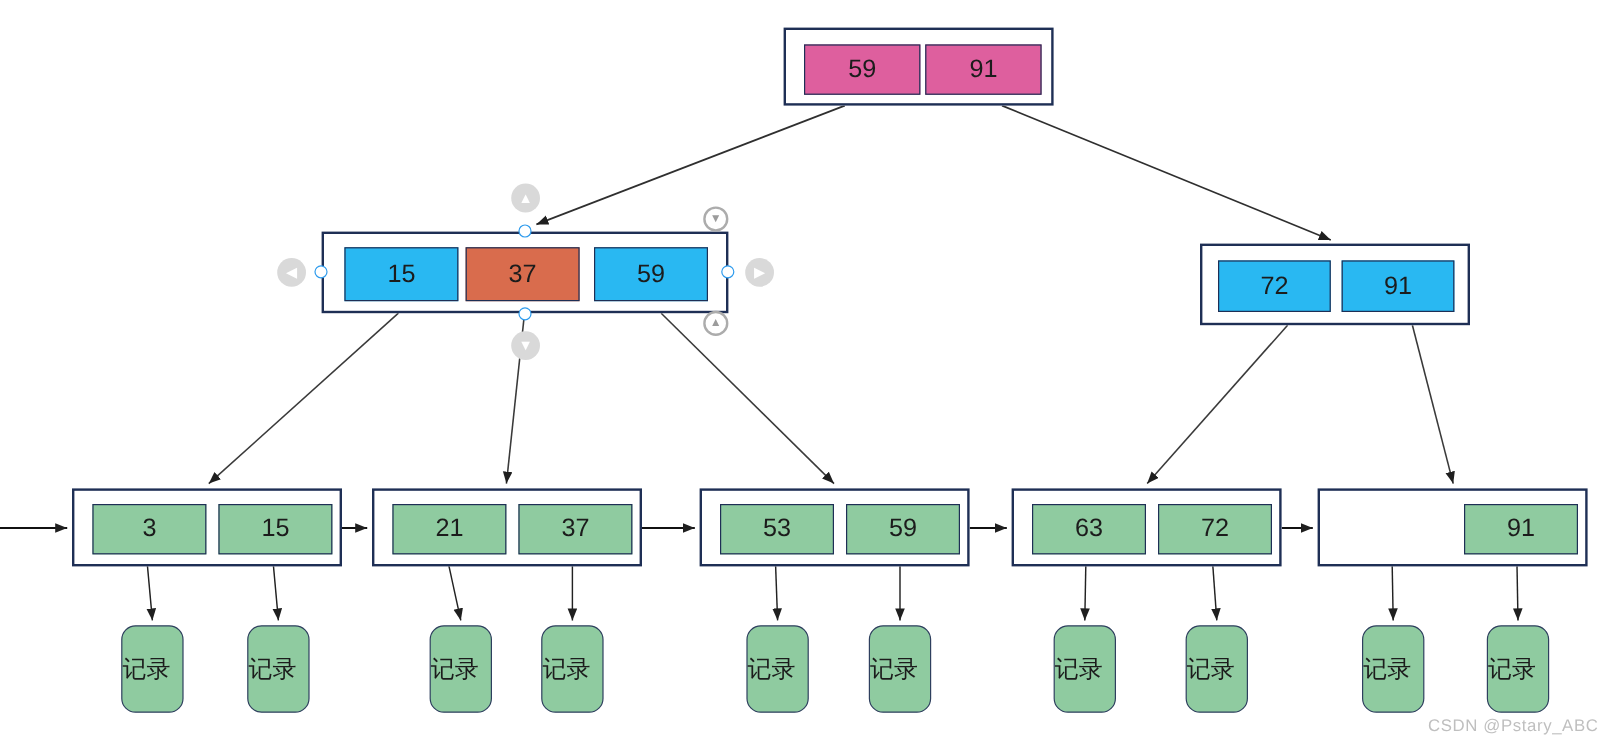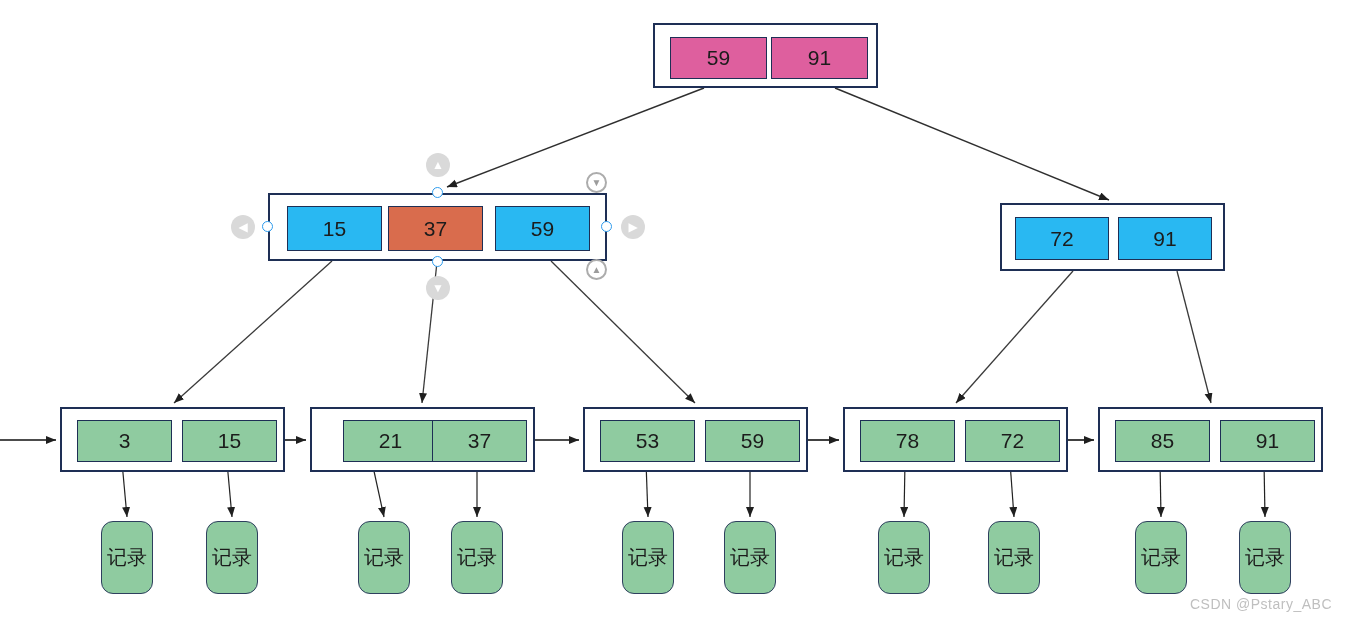--- a/index.html
+++ b/index.html
@@ -17,21 +17,21 @@
     display:flex; align-items:center; justify-content:center;
     font-size:21px; color:#1c1c1c; z-index:3;
   }
   .cell.pink   { background:#DE5F9E; }
   .cell.cyan   { background:#29B8F2; }
   .cell.orange { background:#D96C4D; }
   .cell.green  { background:#8FCBA0; }
   .record {
     position:absolute; top:521px; width:52px; height:73px;
     background:#8FCBA0; border:1.5px solid #2E3F5E; border-radius:12px;
-    display:flex; align-items:center; justify-content:center;
+    display:flex; align-items:center; justify-content:flex-start;
     font-size:20px; color:#1c1c1c; z-index:2;
   }
   
   .conn-point {
     position:absolute; width:11px; height:11px; border-radius:50%;
     background:#fff; border:1.5px solid #2E9BED; z-index:5;
   }
   .nav-btn {
     position:absolute; width:24px; height:24px; border-radius:50%;
     background:#D9D9D9; color:#fff; display:flex; align-items:center;
@@ -142,47 +142,44 @@
 
   <div class="node" style="left:60px;top:407px;width:225px;height:65px">
     <div class="cell green" style="left:15px;top:11px;width:95px;height:42px">
       <span>3</span>
     </div>
     <div class="cell green" style="left:120px;top:11px;width:95px;height:42px">
       <span>15</span>
     </div>
   </div>
   <div class="node" style="left:310px;top:407px;width:225px;height:65px">
-    <div class="cell green" style="left:31px;top:11px;width:95px;height:42px">
+    <div class="cell green" style="left:15px;top:11px;width:95px;height:42px">
       <span>21</span>
     </div>
     <div class="cell green" style="left:120px;top:11px;width:95px;height:42px">
       <span>37</span>
     </div>
   </div>
   <div class="node" style="left:583px;top:407px;width:225px;height:65px">
     <div class="cell green" style="left:15px;top:11px;width:95px;height:42px">
       <span>53</span>
     </div>
     <div class="cell green" style="left:120px;top:11px;width:95px;height:42px">
       <span>59</span>
     </div>
   </div>
   <div class="node" style="left:843px;top:407px;width:225px;height:65px">
     <div class="cell green" style="left:15px;top:11px;width:95px;height:42px">
-      <span>78</span>
+      <span>63</span>
     </div>
     <div class="cell green" style="left:120px;top:11px;width:95px;height:42px">
       <span>72</span>
     </div>
   </div>
   <div class="node" style="left:1098px;top:407px;width:225px;height:65px">
-    <div class="cell green" style="left:15px;top:11px;width:95px;height:42px">
-      <span>85</span>
-    </div>
     <div class="cell green" style="left:120px;top:11px;width:95px;height:42px">
       <span>91</span>
     </div>
   </div>
 
   <div class="record" style="left:101px">
       <span>记录</span>
     </div>
   <div class="record" style="left:206px">
       <span>记录</span>

